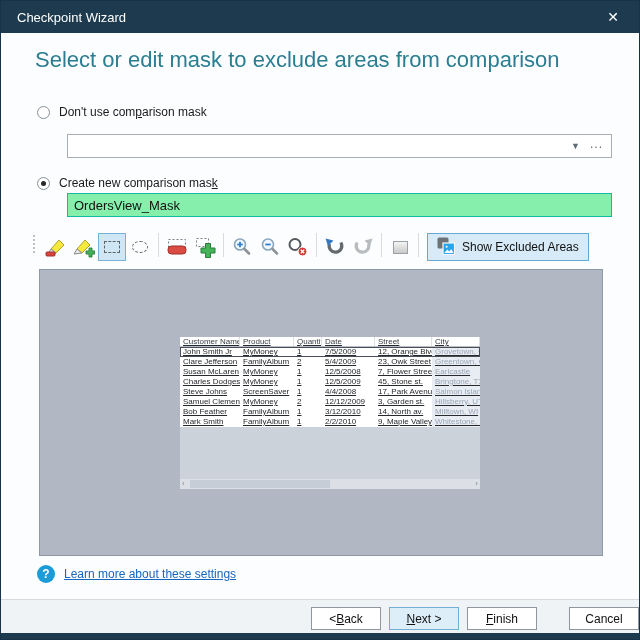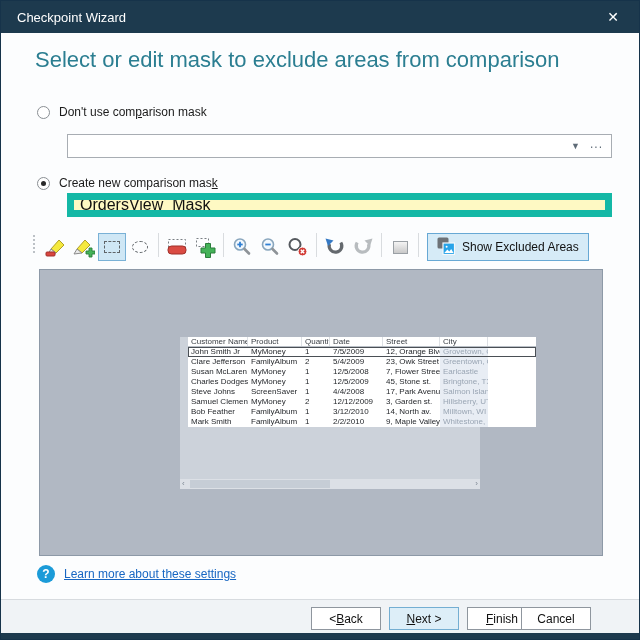--- a/index.html
+++ b/index.html
@@ -25,22 +25,22 @@
            border-radius:50%; }
   .mn { text-decoration:underline; }
 
   
   .combo { position:absolute; left:66px; top:133px; width:545px; height:24px; background:#fff;
            border:1px solid #a8adb3; display:flex; align-items:center; font-size:12px; }
   .combo .value { padding-left:6px; color:#222; flex:1; }
   .combo .arrow { color:#5f6b77; font-size:9px; padding:0 8px; }
   .combo .browse { color:#5f6b77; font-size:12px; padding:0 8px 4px 2px; letter-spacing:1px; }
   .textbox { position:absolute; left:66px; top:192px; width:545px; height:24px;
-             border:7px solid #14b8a6; font-size:16px; padding:0 6px; color:#111;
-             font-family:"Liberation Sans", sans-serif; background:#fef9c3; }
+             border:1px solid #14b8a6; font-size:13px; padding:0 6px; color:#111;
+             font-family:"Liberation Sans", sans-serif; background:#86efac; }
 
   
   .toolbar { position:absolute; left:30px; top:232px; height:34px; display:flex;
              align-items:flex-start; }
   .tbtn { width:28px; height:28px; display:flex; align-items:center; justify-content:center;
           border:1px solid transparent; background:transparent; cursor:pointer; }
   .tbtn.active { background:#cfe7f5; border-color:#79b1d6; }
   .tsep { width:1px; height:24px; background:#d9dcdf; margin:0 4px; }
   .grip { margin-right:5px; display:flex; }
   .sel-rect { width:16px; height:12px; border:1px dashed #5f6468; }
@@ -49,22 +49,22 @@
               background:linear-gradient(#f4f4f4,#c9c9c9); }
   .show-excluded { height:28px; display:flex; align-items:center; gap:7px; padding:0 9px;
                    background:#d6ebf7; border:1px solid #67a8d4; font-size:12px; color:#111;
                    margin-left:4px; cursor:pointer; font-family:inherit; }
 
   
   .preview { position:absolute; left:38px; top:268px; width:564px; height:287px;
              background:#b1b8c3; border:1px solid #8d99a7; }
   .shot { position:absolute; left:140px; top:67px; width:300px; height:152px;
           background:#ccd2da; }
-  .grid { position:absolute; left:8px; top:0; width:348px; background:#fff; font-size:8px;
-          color:#26292d; }
+  .grid { position:absolute; left:0; top:0; width:300px; background:#fff; font-size:8px;
+          color:#26292d;text-decoration:underline; }
   .grow { display:flex; height:10px; line-height:10px; white-space:nowrap; }
   .grow span { overflow:hidden; padding-left:3px; flex:0 0 auto; }
   .ghead { color:#3c4147; border-bottom:1px solid #b9bfc6; height:10px; }
   .ghead span { border-right:1px solid #dde0e4; }
   .c0{width:60px} .c1{width:54px} .c2{width:28px} .c3{width:53px} .c4{width:57px}
   .c5{width:48px}
   .grow.selected { outline:1px solid #4a4f55; outline-offset:-1px; }
   .grow:not(.ghead) .c5 { background:#e8edf4; color:#9aa6b4; }
   .hscroll { position:absolute; left:0; bottom:0; width:300px; height:10px; background:#dce0e6;
              font-size:8px; color:#7e8894; }
@@ -80,21 +80,21 @@
   .help-link { font-size:12px; color:#1766c2; text-decoration:underline; cursor:pointer; }
 
   
   .footer { position:absolute; left:0; right:0; top:598px; height:36px; background:#f0f3f6;
             border-top:1px solid #d7dbdf; }
   .btn { position:absolute; top:7px; width:70px; height:23px; background:#fff;
          border:1px solid #8f969e; font-size:12px; color:#111; display:flex;
          align-items:center; justify-content:center; cursor:pointer;
          font-family:"Liberation Sans", sans-serif; }
   #btn-back{left:310px} #btn-next{left:388px; background:#ddeef8; border-color:#74aed2;}
-  #btn-finish{left:466px} #btn-cancel{left:520px}
+  #btn-finish{left:466px} #btn-cancel{left:568px}
   .bottom-strip { position:absolute; left:0; right:0; bottom:0; height:6px; background:#1d3a4e; }
 </style>
 </head>
 <body>
 
 <div class="dialog">
 
   <div class="titlebar">
     <span class="title">Checkpoint Wizard</span>
     <span class="close">✕</span>

